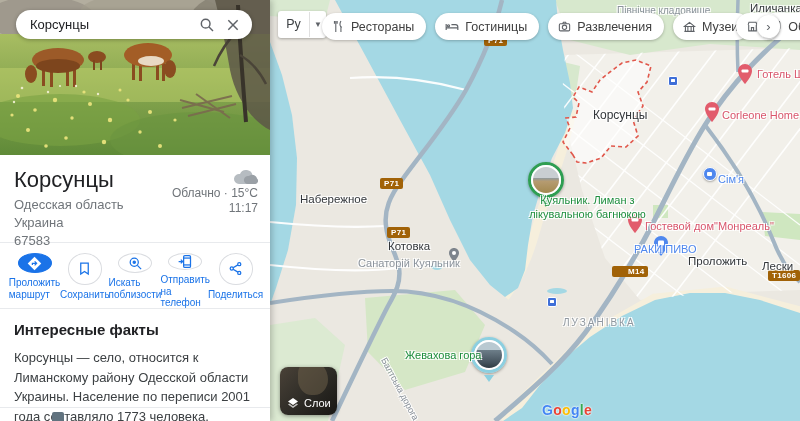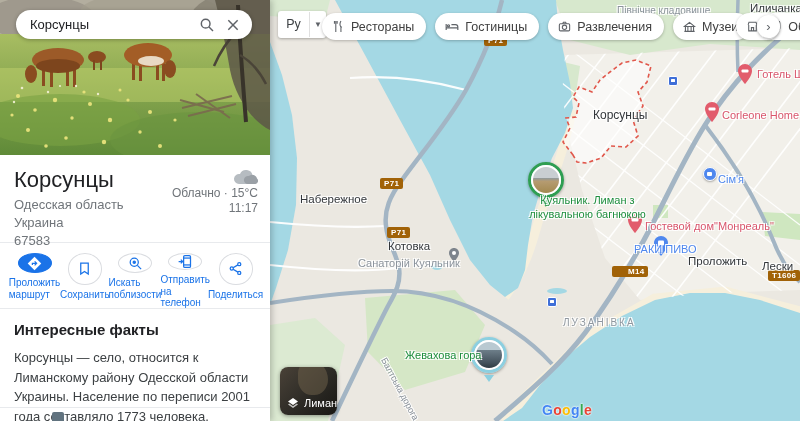--- a/index.html
+++ b/index.html
@@ -466,21 +466,21 @@
     <div class="maplabel lab-green" style="left:135px;top:349px;">Жевахова гора</div>
     <div class="maplabel lab-street" style="left:118px;top:356px;transform:rotate(62deg);transform-origin:left top;">Балтська дорога</div>
 
     <div class="layers">
       <div class="blob"></div>
       <div class="lrow">
         <svg width="12" height="12" viewBox="0 0 24 24" fill="#fff">
             <path d="M12 2l10 7-10 7L2 9z"></path>
             <path d="M12 18.5L4.5 13 2 15l10 7 10-7-2.5-2z" opacity=".7"></path>
           </svg>
-        <span>Лиман</span>
+        <span>Слои</span>
       </div>
     </div>
 
     <div class="glogo">
       <i>G</i><i>o</i><i>o</i><i>g</i><i>l</i><i>e</i>
     </div>
 
   </div>
 </div>
 

